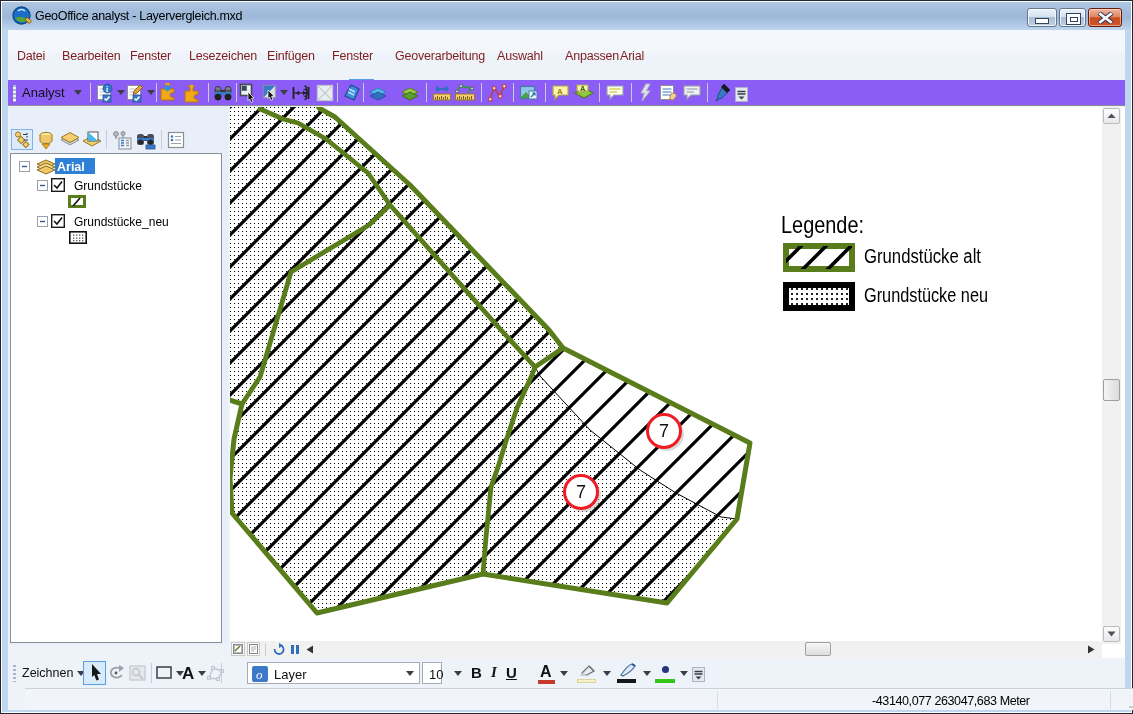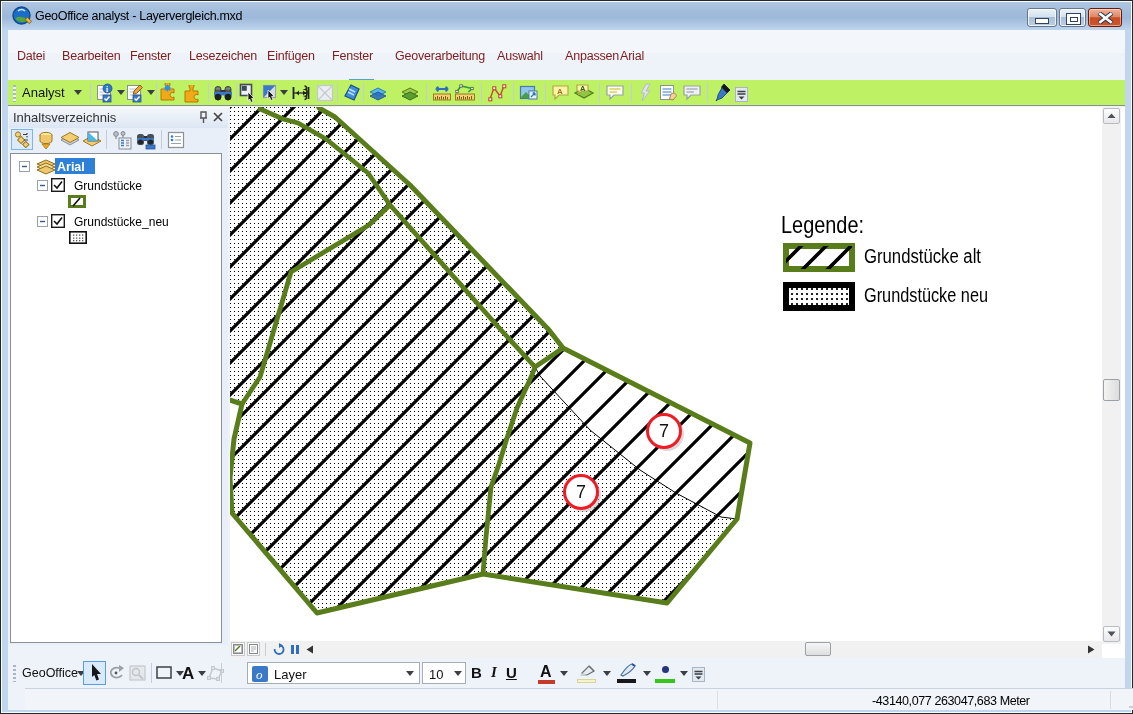--- a/index.html
+++ b/index.html
@@ -13,21 +13,21 @@
   #titlebar { position:absolute; left:2px; top:2px; width:1129px; height:28px;
      background:linear-gradient(#b0c7e2 0%, #a3bddc 30%, #9db8d9 55%, #b3cbe7 85%, #bfd5ee 100%); }
   #titletext { position:absolute; left:35px; top:9px; font-size:12.5px; letter-spacing:-0.3px; color:#000; }
   
   .winbtn { position:absolute; top:8px; height:19px; border-radius:3px; }
   
   #client { position:absolute; left:8px; top:30px; width:1117px; height:680px; background:#eef3fa; }
   #menubar { position:absolute; left:0px; top:0px; width:1117px; height:23px; background:#f3f6fb; }
   .menuitem { position:absolute; top:19px; font-size:12.5px; letter-spacing:-0.2px; color:#7f1d1d; }
   #toolbar1 { position:absolute; left:0; top:23px; width:969px; height:27px; background:#eef2f9;margin-top:24px; }
-  #toolbar2 { position:absolute; left:0; top:50px; width:1117px; height:26px; background:#bef264; border-bottom:1px solid #8a9097; }
+  #toolbar2 { position:absolute; left:0; top:50px; width:1117px; height:26px; background:#8b5cf6; border-bottom:1px solid #8a9097; }
   
   #toc { position:absolute; left:1px; top:77px; width:219px; height:538px; background:#e9eff8; }
   #tochdr { position:absolute; left:0; top:0; width:219px; height:21px; background:linear-gradient(#f5f8fc,#dce6f3); font-size:13px; color:#333; }
   #toctools { position:absolute; left:0; top:21px; width:219px; height:24px; }
   #tree { position:absolute; left:1px; top:46px; width:212px; height:490px; background:#fff; border:1px solid #8a9097; }
   #mapwrap { position:absolute; left:222px; top:77px; width:895px; height:551px; background:#fff; }
   #vscroll { position:absolute; left:872px; top:0px; width:19px; height:537px; background:#f2f1f1; }
   #hscroll { position:absolute; left:0px; top:534px; width:872px; height:17px; background:#f2f1f1; }
   
   #drawbar { position:absolute; left:0; top:628px; width:1117px; height:30px; background:#eef2f9; }
@@ -358,29 +358,20 @@
         <path d="M10 1 L16 7 L8 15 L4 16.5 L2 18 L3.5 15 L4 12 Z" fill="#3c78c8" stroke="#1f4f86" stroke-width="1"></path>
         <path d="M10 1 L16 7 L13 10 L7 4 Z" fill="#16181b"></path>
       </svg>
     <div class="abs" style="left:727px;top:7px;width:13px;height:15px;background:#e3e9f1;border:1px solid #aab4c2"></div>
     <svg class="abs" style="left:729px;top:10px" width="10" height="10">
         <path d="M0.5 1.5 H8.5 M0.5 4 H8.5" stroke="#3b3f45" stroke-width="1.4"></path>
         <path d="M1.5 6.5 H7.5 L4.5 9.5 Z" fill="#3b3f45"></path>
       </svg>
   </div>
   <div id="toc">
-    <div id="tochdr">
-        <span style="position:absolute;left:4px;top:3px;">Inhaltsverzeichnis</span>
-      <svg class="abs" style="left:188px;top:3px" width="13" height="15">
-          <path d="M4 2 H9 L9 8 H4 Z M3 8 H10 M6.5 8 V13" stroke="#555" stroke-width="1.4" fill="none"></path>
-        </svg>
-      <svg class="abs" style="left:203px;top:4px" width="12" height="12">
-          <path d="M2 2 L10 10 M10 2 L2 10" stroke="#444" stroke-width="1.7"></path>
-        </svg>
-    </div>
     <div id="toctools">
       <div class="abs" style="left:2px;top:1px;width:22px;height:21px;background:#dcebfc;border:1px solid #7eb4ea"></div>
       <svg class="abs" style="left:5px;top:3px" width="17" height="17">
           <circle cx="4" cy="3.5" r="2.6" fill="#f5ce72" stroke="#9a7a20" stroke-width="1"></circle>
           <rect x="4.6" y="6.4" width="5" height="5" transform="rotate(45 7.1 8.9)" fill="#f5ce72" stroke="#9a7a20" stroke-width="1"></rect>
           <rect x="9.6" y="11.4" width="4.4" height="4.4" transform="rotate(45 11.8 13.6)" fill="#f5ce72" stroke="#9a7a20" stroke-width="1"></rect>
           <path d="M9 3.5 H13 M10 9 H14 M13 3.5 V2 M13 5 V6.5" stroke="#3b3f45" stroke-width="1.2" fill="none"></path>
         </svg>
       <svg class="abs" style="left:28px;top:2px" width="18" height="20">
           <ellipse cx="9" cy="5" rx="6" ry="2.6" fill="#fbe89a" stroke="#9a7a20" stroke-width="1"></ellipse>
@@ -563,21 +554,21 @@
         </svg>
       <div class="abs" style="left:575px;top:1px;width:26px;height:14px;background:linear-gradient(#f6f6f6,#dedede);border:1px solid #9aa0a5;border-radius:2px"></div>
       <svg class="abs" style="left:857px;top:4px" width="8" height="9">
           <path d="M1 0.5 V8.5 L7.5 4.5 Z" fill="#333"></path>
         </svg>
     </div>
 
   </div>
   <div id="drawbar">
     <div class="grip" style="left:5px;top:7px"></div>
-    <span style="position:absolute;left:14px;top:8px;font-size:12.5px;color:#111">GeoOffice</span>
+    <span style="position:absolute;left:14px;top:8px;font-size:12.5px;color:#111">Zeichnen</span>
     <div class="carrow" style="left:69px;top:13px"></div>
     <div class="abs" style="left:75px;top:3px;width:23px;height:24px;background:#d9eafb;border:1.5px solid #569de5"></div>
     <svg class="abs" style="left:80px;top:5px" width="17" height="19">
         <path d="M4 1 L13 11 L9 11 L11 16.5 L8.4 17.6 L6.3 12 L4 14 Z" fill="#16181b"></path>
       </svg>
     <svg class="abs" style="left:99px;top:6px" width="19" height="18">
         <path d="M14 5 A6 5 0 1 0 15 11" fill="none" stroke="#9aa1a8" stroke-width="1.8"></path>
         <path d="M12 1 L17 4 L12 8 Z" fill="#9aa1a8"></path>
         <circle cx="9" cy="9" r="1.4" fill="#555"></circle>
       </svg>
@@ -602,21 +593,21 @@
       </svg>
     <div class="sep" style="left:213px;top:5px;height:20px"></div>
     <div class="combo" style="left:239px;top:4px;width:173px;height:22px">
       <svg class="abs" style="left:3px;top:2px" width="18" height="18">
           <rect x="1" y="1" width="16" height="16" rx="2" fill="#3c78c8"></rect>
           <text x="5" y="14" font-size="13" font-style="italic" fill="#fff" font-family="Liberation Serif">o</text>
         </svg>
       <span style="position:absolute;left:26px;top:4px;font-size:13px;color:#111">Layer</span>
       <div class="carrow" style="left:158px;top:8px"></div>
     </div>
-    <div class="combo" style="left:414px;top:4px;width:44px;height:22px">
+    <div class="combo" style="left:414px;top:4px;width:20px;height:22px">
       <span style="position:absolute;left:6px;top:4px;font-size:13px;color:#111">10</span>
       <div class="carrow" style="left:31px;top:8px"></div>
     </div>
     <span class="abs" style="left:463px;top:6px;font-size:15px;font-weight:bold;color:#111">B</span>
     <span class="abs" style="left:483px;top:6px;font-size:15px;font-style:italic;font-weight:bold;color:#111;font-family:'Liberation Serif'">I</span>
     <span class="abs" style="left:498px;top:6px;font-size:15px;font-weight:bold;text-decoration:underline;color:#111">U</span>
     <span class="abs" style="left:532px;top:5px;font-size:16px;font-weight:bold;color:#111">A</span>
     <div class="abs" style="left:530px;top:22px;width:17px;height:4px;background:#c43b2a"></div>
     <div class="carrow" style="left:552px;top:13px"></div>
     <svg class="abs" style="left:570px;top:5px" width="20" height="16">

